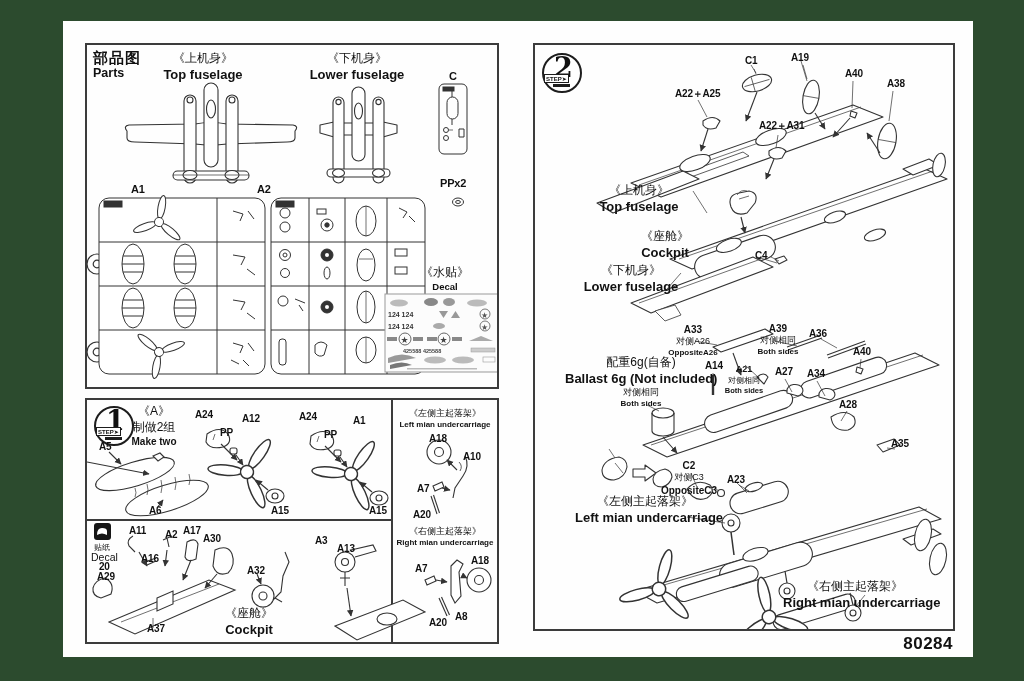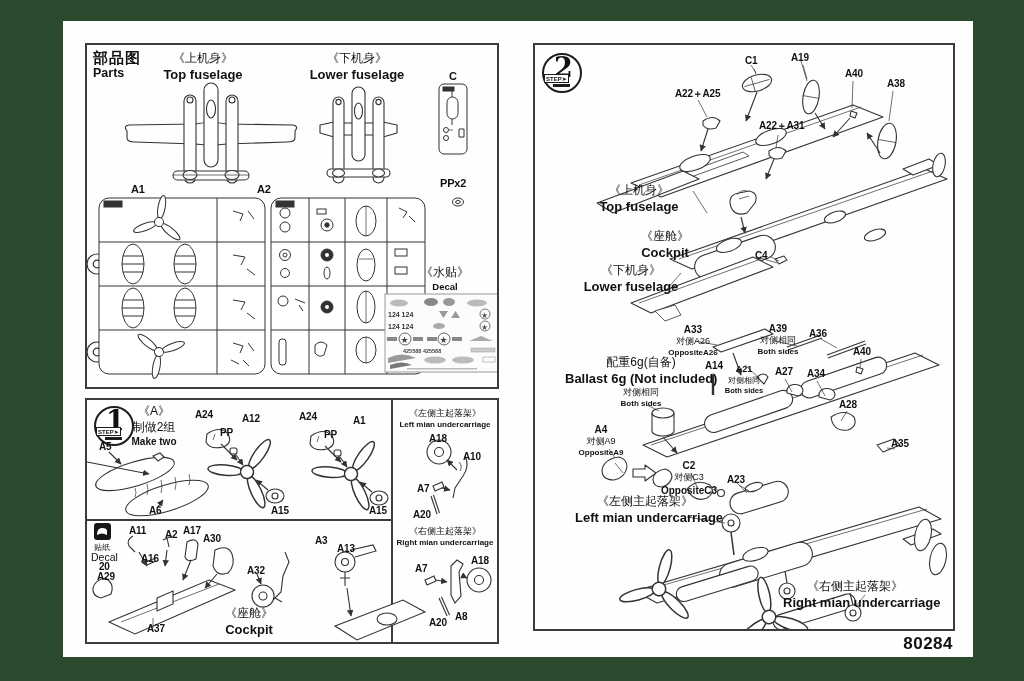--- a/index.html
+++ b/index.html
@@ -603,25 +603,20 @@
       <span class="cn-s">对侧相同</span>
       <span class="en" style="font-size:8px;">Both sides</span>
     </div>
     <span class="pl" style="left:170px;top:316px;">A14</span>
     <span class="pl" style="left:240px;top:322px;">A27</span>
     <span class="pl" style="left:272px;top:324px;">A34</span>
     <span class="pl" style="left:318px;top:302px;">A40</span>
     <span class="pl" style="left:304px;top:355px;">A28</span>
     <span class="pl" style="left:356px;top:394px;">A35</span>
 
-    <div class="blk" style="left:24px;top:378px;width:84px;">
-      <span class="en" style="font-size:10px;">A4</span>
-      <span class="cn-s">对侧A9</span>
-      <span class="en" style="font-size:8px;">OppositeA9</span>
-    </div>
     <div class="blk" style="left:116px;top:414px;width:76px;">
       <span class="en" style="font-size:10px;">C2</span>
       <span class="cn-s">对侧C3</span>
       <span class="en" style="font-size:10px;">OppositeC3</span>
     </div>
     <span class="pl" style="left:192px;top:430px;">A23</span>
 
     <div class="blk" style="left:40px;top:449px;width:140px;">
       <span class="cn">《左侧主起落架》</span>
       <span class="en">Left mian undercarriage</span>

